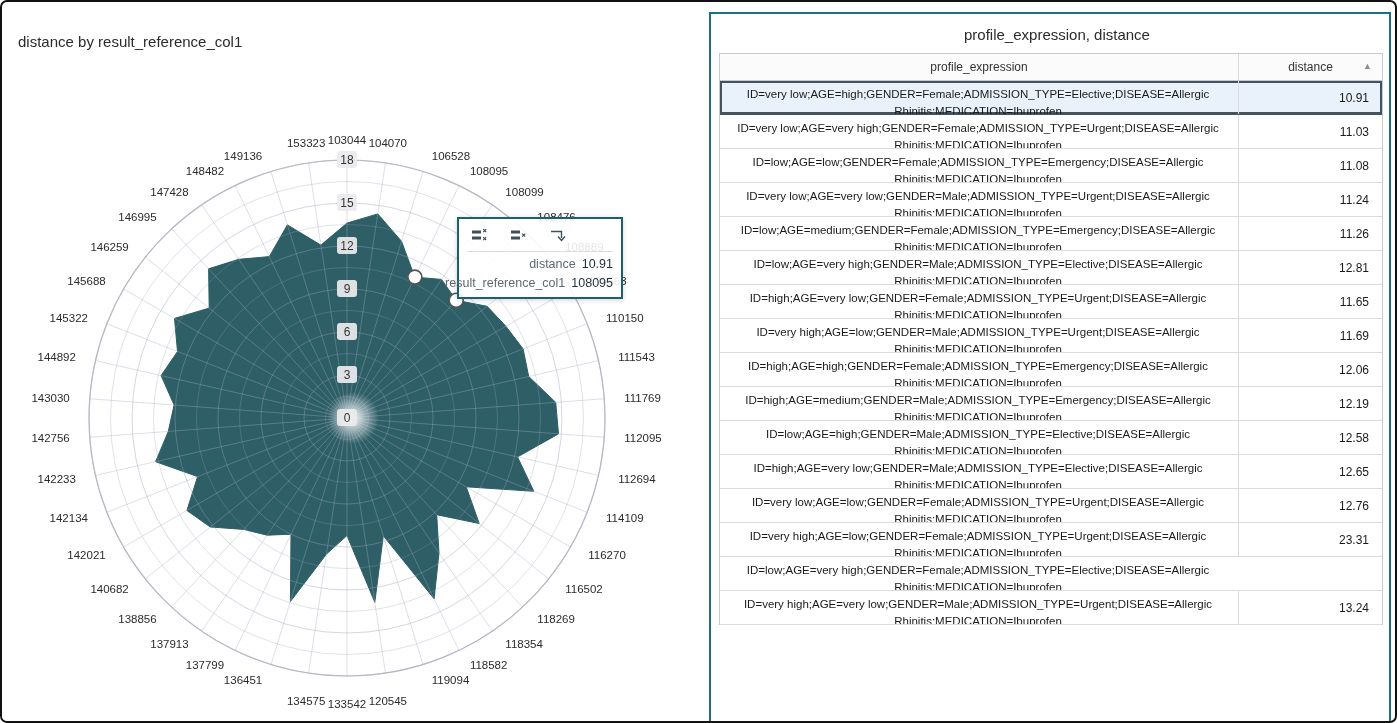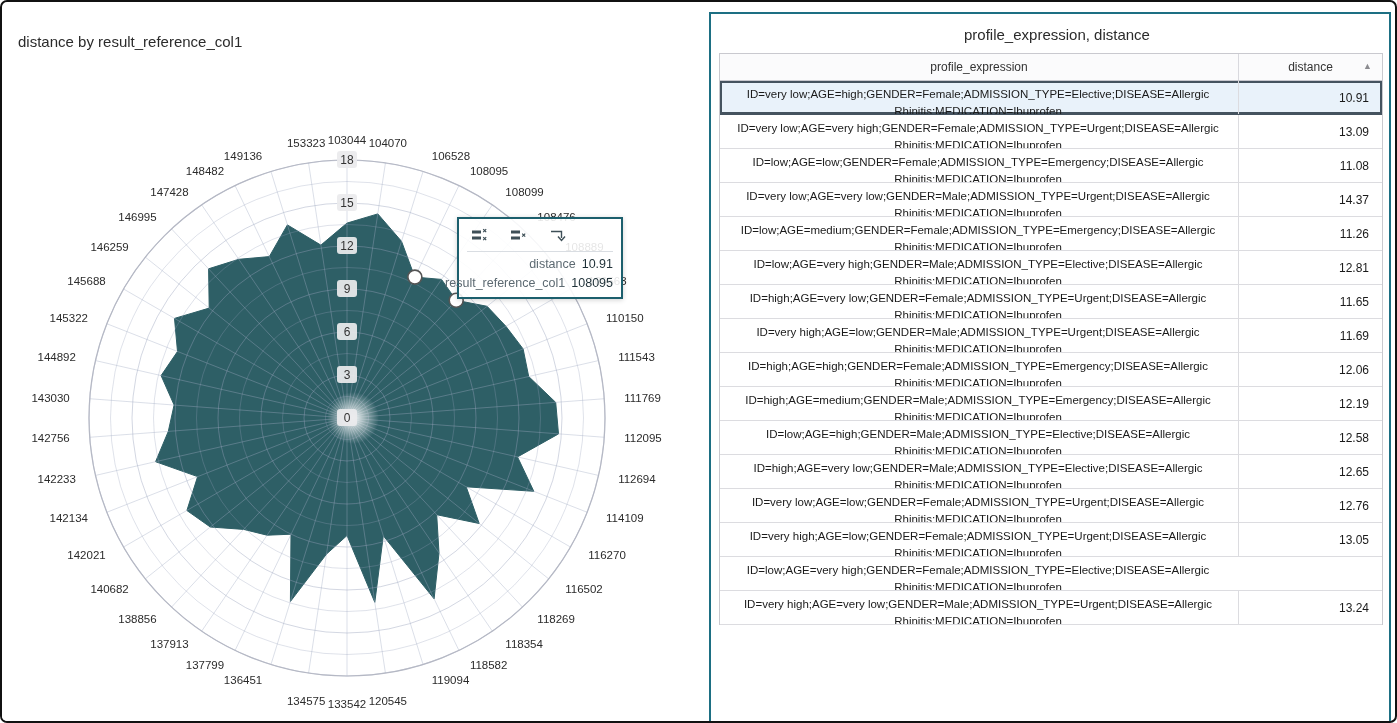--- a/index.html
+++ b/index.html
@@ -209,29 +209,29 @@
         <span class="sort-arrow">▲</span>
       </div>
     </div>
     <div id="tbody">
         <div class="trow sel">
           <div class="cell-profile">ID=very low;AGE=high;GENDER=Female;ADMISSION_TYPE=Elective;DISEASE=Allergic Rhinitis;MEDICATION=Ibuprofen</div>
           <div class="cell-dist">10.91</div>
         </div>
         <div class="trow">
           <div class="cell-profile">ID=very low;AGE=very high;GENDER=Female;ADMISSION_TYPE=Urgent;DISEASE=Allergic Rhinitis;MEDICATION=Ibuprofen</div>
-          <div class="cell-dist">13.09</div>
+          <div class="cell-dist">11.03</div>
         </div>
         <div class="trow">
           <div class="cell-profile">ID=low;AGE=low;GENDER=Female;ADMISSION_TYPE=Emergency;DISEASE=Allergic Rhinitis;MEDICATION=Ibuprofen</div>
           <div class="cell-dist">11.08</div>
         </div>
         <div class="trow">
           <div class="cell-profile">ID=very low;AGE=very low;GENDER=Male;ADMISSION_TYPE=Urgent;DISEASE=Allergic Rhinitis;MEDICATION=Ibuprofen</div>
-          <div class="cell-dist">14.37</div>
+          <div class="cell-dist">11.24</div>
         </div>
         <div class="trow">
           <div class="cell-profile">ID=low;AGE=medium;GENDER=Female;ADMISSION_TYPE=Emergency;DISEASE=Allergic Rhinitis;MEDICATION=Ibuprofen</div>
           <div class="cell-dist">11.26</div>
         </div>
         <div class="trow">
           <div class="cell-profile">ID=low;AGE=very high;GENDER=Male;ADMISSION_TYPE=Elective;DISEASE=Allergic Rhinitis;MEDICATION=Ibuprofen</div>
           <div class="cell-dist">12.81</div>
         </div>
         <div class="trow">
@@ -257,21 +257,21 @@
         <div class="trow">
           <div class="cell-profile">ID=high;AGE=very low;GENDER=Male;ADMISSION_TYPE=Elective;DISEASE=Allergic Rhinitis;MEDICATION=Ibuprofen</div>
           <div class="cell-dist">12.65</div>
         </div>
         <div class="trow">
           <div class="cell-profile">ID=very low;AGE=low;GENDER=Female;ADMISSION_TYPE=Urgent;DISEASE=Allergic Rhinitis;MEDICATION=Ibuprofen</div>
           <div class="cell-dist">12.76</div>
         </div>
         <div class="trow">
           <div class="cell-profile">ID=very high;AGE=low;GENDER=Female;ADMISSION_TYPE=Urgent;DISEASE=Allergic Rhinitis;MEDICATION=Ibuprofen</div>
-          <div class="cell-dist">13.05</div>
+          <div class="cell-dist">23.31</div>
         </div>
         <div class="trow">
           <div class="cell-profile">ID=low;AGE=very high;GENDER=Female;ADMISSION_TYPE=Elective;DISEASE=Allergic Rhinitis;MEDICATION=Ibuprofen</div>
         </div>
         <div class="trow">
           <div class="cell-profile">ID=very high;AGE=very low;GENDER=Male;ADMISSION_TYPE=Urgent;DISEASE=Allergic Rhinitis;MEDICATION=Ibuprofen</div>
           <div class="cell-dist">13.24</div>
         </div>
       </div>
   </div>

